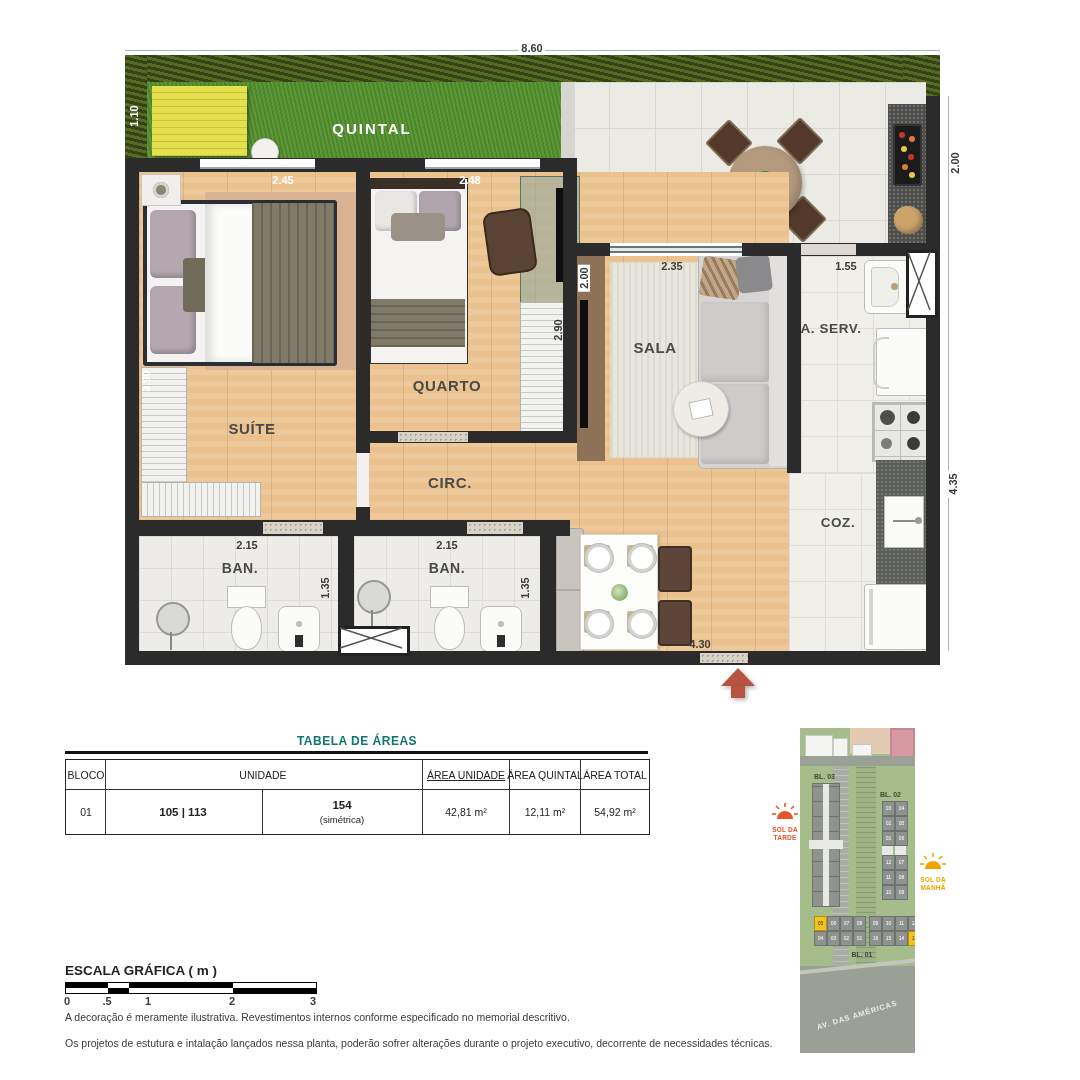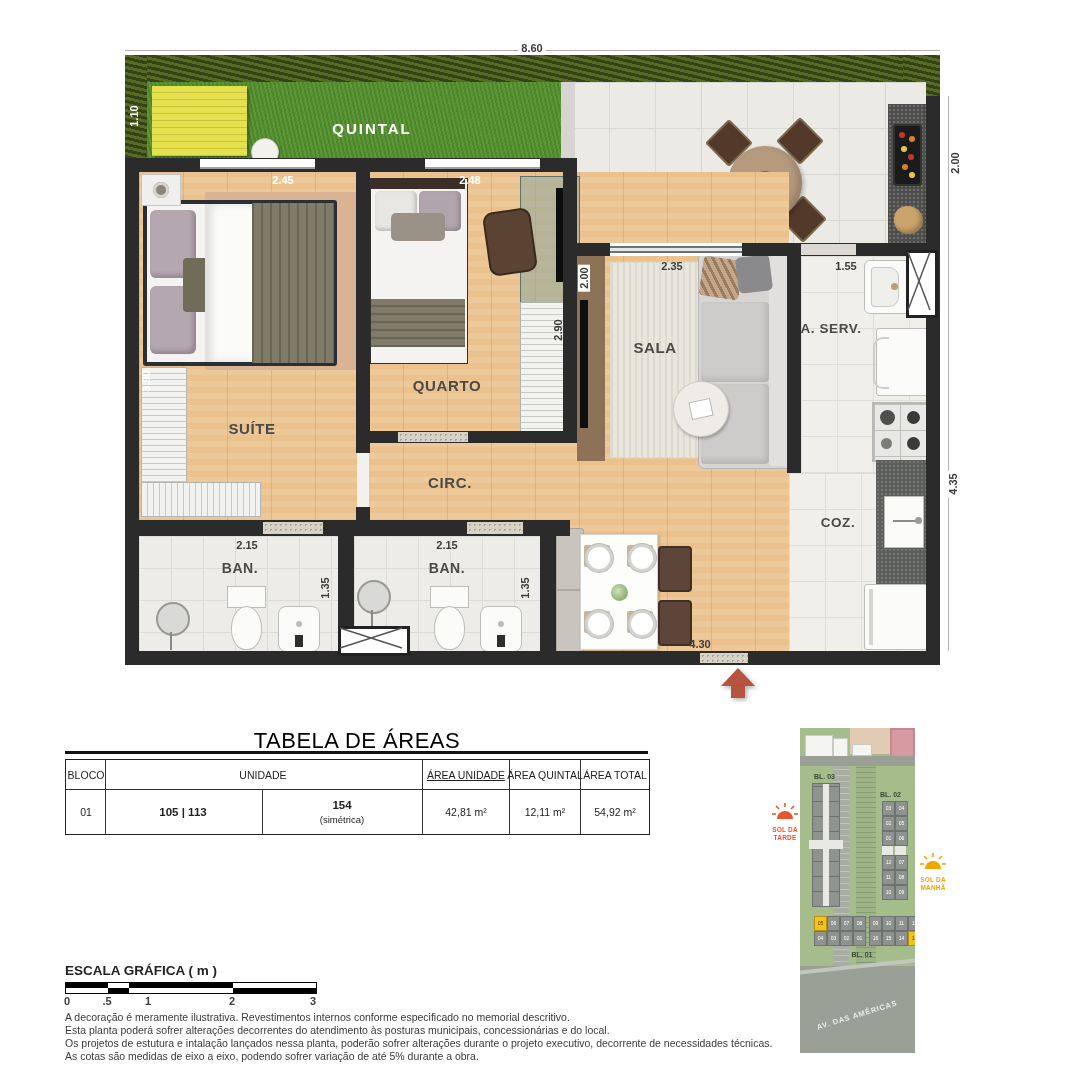--- a/index.html
+++ b/index.html
@@ -236,21 +236,21 @@
   </div>
 
   <div class="abs ctr dim white" style="left:283px;top:180px;">2.45</div>
   <div class="abs ctr dim white" style="left:470px;top:180px;">2.48</div>
   <div class="abs vert dim white" style="left:146px;top:381px;">3.90</div>
   <div class="abs ctr dim" style="left:672px;top:266px;">2.35</div>
 
   <div class="abs" style="left:721px;top:668px;width:0;height:0;border-left:17px solid transparent;border-right:17px solid transparent;border-bottom:18px solid #b65441;filter:drop-shadow(2px 2px 2px rgba(0,0,0,.3));"></div>
   <div class="abs" style="left:731px;top:686px;width:14px;height:12px;background:#b65441;filter:drop-shadow(2px 2px 2px rgba(0,0,0,.3));"></div>
 
-  <div class="abs ctr" style="left:357px;top:741px;font-size:22px;font-weight:normal;color:#000000;letter-spacing:.5px;">TABELA DE ÁREAS</div>
+  <div class="abs ctr" style="left:357px;top:741px;font-size:12px;font-weight:bold;color:#0f766e;letter-spacing:.5px;">TABELA DE ÁREAS</div>
   <div class="abs tbl-line" style="left:65px;top:751px;width:583px;height:3px;background:#111;"></div>
   <div class="abs" style="left:65px;top:759px;width:583px;height:74px;border:1.5px solid #222;">
     <div class="abs tbl-line" style="left:0;top:29px;width:583px;height:1px;"></div>
     <div class="abs tbl-line" style="left:39px;top:0;width:1px;height:74px;"></div>
     <div class="abs tbl-line" style="left:196px;top:29px;width:1px;height:45px;"></div>
     <div class="abs tbl-line" style="left:356px;top:0;width:1px;height:74px;"></div>
     <div class="abs tbl-line" style="left:443px;top:0;width:1px;height:74px;"></div>
     <div class="abs tbl-line" style="left:514px;top:0;width:1px;height:74px;"></div>
     <div class="abs ctr tbl-text" style="left:20px;top:15px;">BLOCO</div>
     <div class="abs ctr tbl-text" style="left:197px;top:15px;">UNIDADE</div>
@@ -283,23 +283,21 @@
       <div class="sb-seg" style="width:83px;background:#000;"></div>
     </div>
   </div>
   <div class="abs ctr dim" style="left:67px;top:1001px;">0</div>
   <div class="abs ctr dim" style="left:107px;top:1001px;">.5</div>
   <div class="abs ctr dim" style="left:148px;top:1001px;">1</div>
   <div class="abs ctr dim" style="left:232px;top:1001px;">2</div>
   <div class="abs ctr dim" style="left:313px;top:1001px;">3</div>
 
   <div class="abs disc" style="left:65px;top:1011px;">A decoração é meramente ilustrativa. Revestimentos internos conforme especificado no memorial descritivo.</div>
-  <div class="abs disc" style="left:65px;top:1024px;">Esta planta poderá sofrer alterações decorrentes do atendimento às posturas municipais, concessionárias e do local.</div>
   <div class="abs disc" style="left:65px;top:1037px;">Os projetos de estutura e intalação lançados nessa planta, poderão sofrer alterações durante o projeto executivo, decorrente de necessidades técnicas.</div>
-  <div class="abs disc" style="left:65px;top:1050px;">As cotas são medidas de eixo a eixo, podendo sofrer variação de até 5% durante a obra.</div>
 
   <div class="abs" style="left:800px;top:728px;width:115px;height:325px;background:#a4bd8a;overflow:hidden;">
 
     <div class="abs" style="left:5px;top:7px;width:26px;height:20px;background:#f4f4f2;border:1px solid #c9c9c4;"></div>
     <div class="abs" style="left:33px;top:10px;width:13px;height:17px;background:#f4f4f2;border:1px solid #c9c9c4;"></div>
     <div class="abs" style="left:50px;top:0px;width:40px;height:26px;background:#e2cbb2;"></div>
     <div class="abs" style="left:90px;top:0px;width:25px;height:30px;background:#d79aa3;box-shadow:inset 0 0 0 2px #c38892;"></div>
     <div class="abs" style="left:52px;top:16px;width:18px;height:10px;background:#f4f4f2;border:1px solid #c9c9c4;"></div>
     <div class="abs" style="left:0;top:28px;width:115px;height:10px;background:#9aa096;"></div>
 

